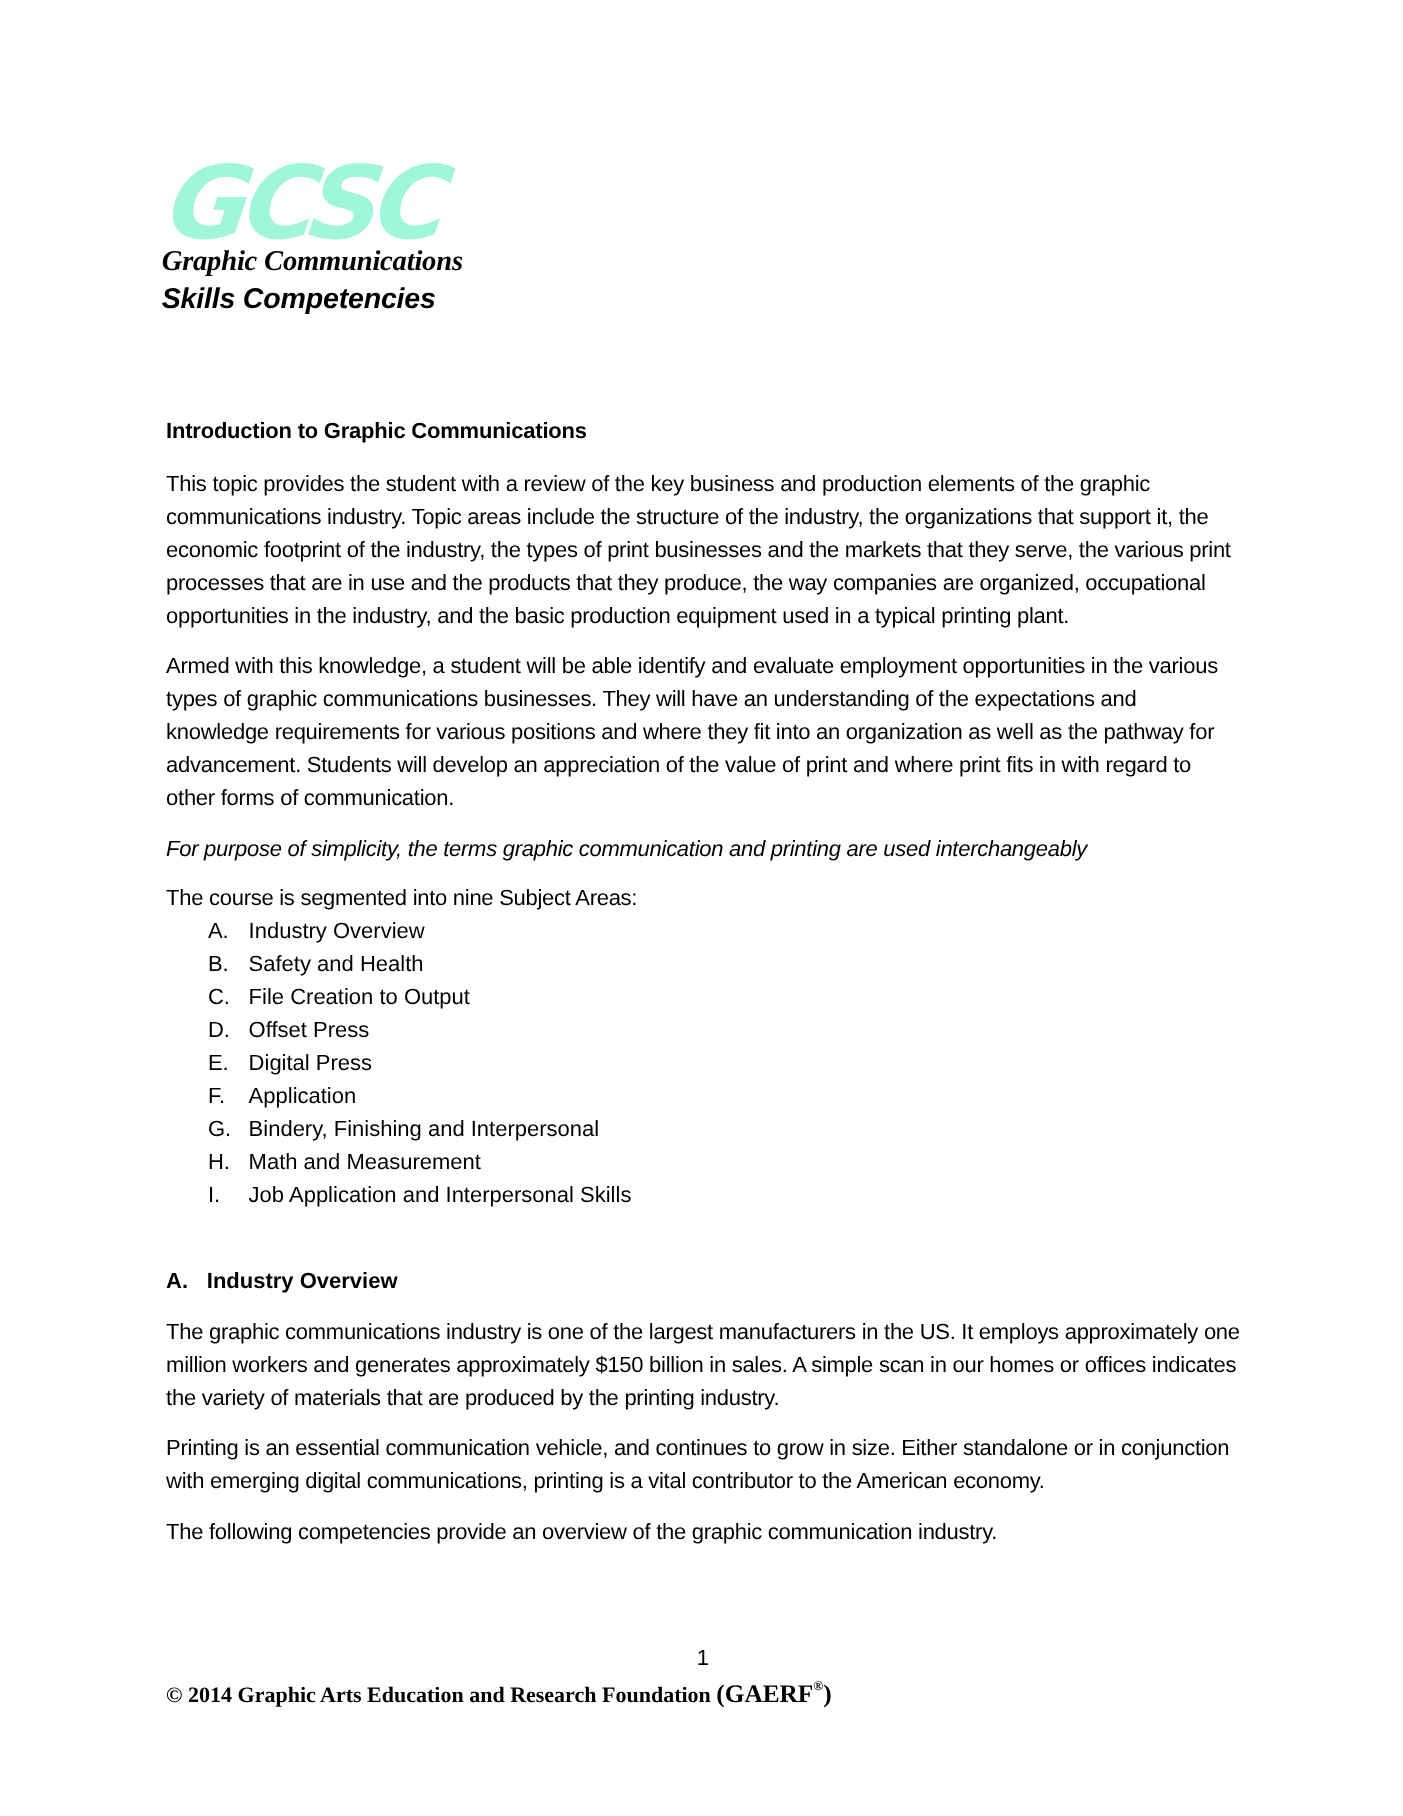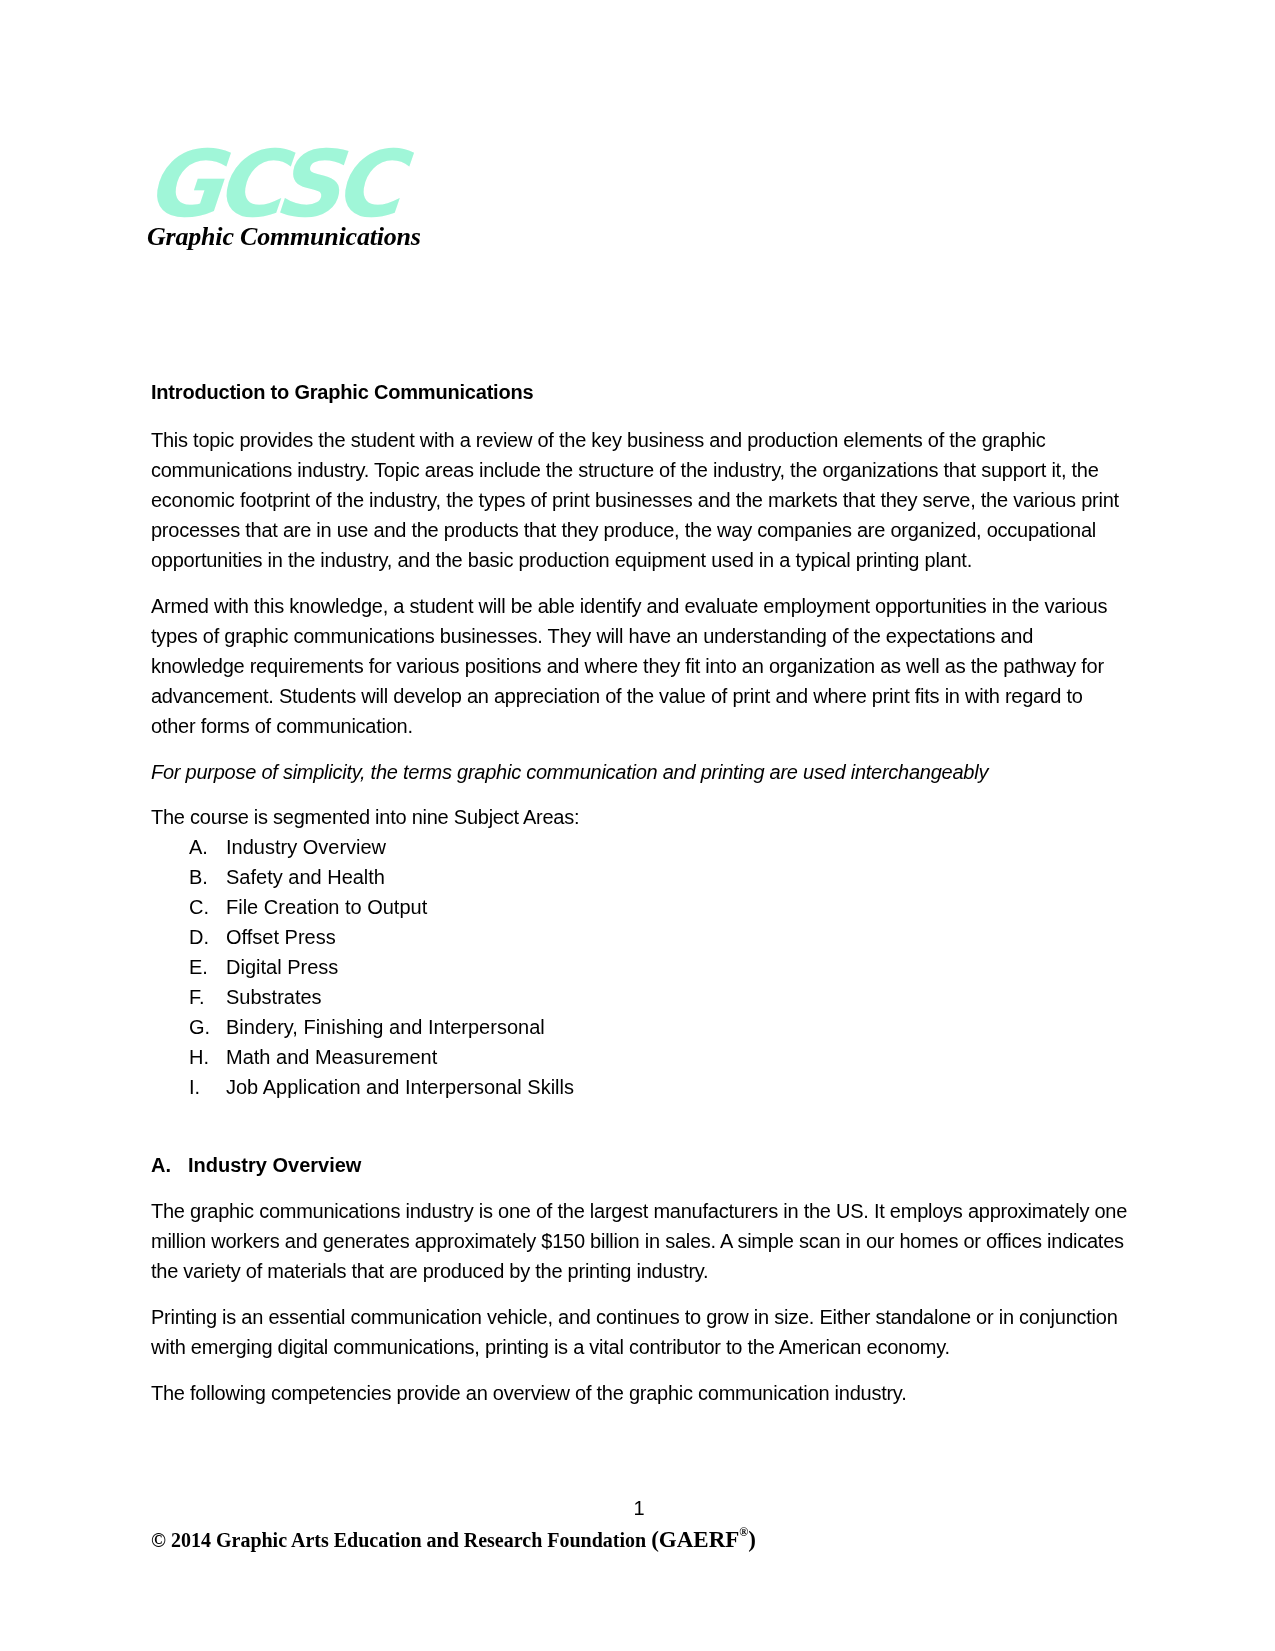--- a/index.html
+++ b/index.html
@@ -138,20 +138,21 @@
     }
   </style>
 </head>
 <body>
 
 <div class="page">
 
   <div class="logo">
     <span class="logo-mark">GCSC</span>
     <span class="logo-line l1">Graphic Communications</span>
+    <span class="logo-line l2">Skills Competencies</span>
   </div>
 
   <div class="content">
     <h1 class="title">Introduction to Graphic Communications</h1>
 
     <p>This topic provides the student with a review of the key business and production elements of the graphic communications industry. Topic areas include the structure of the industry, the organizations that support it, the economic footprint of the industry, the types of print businesses and the markets that they serve, the various print processes that are in use and the products that they produce, the way companies are organized, occupational opportunities in the industry, and the basic production equipment used in a typical printing plant.</p>
     <p>Armed with this knowledge, a student will be able identify and evaluate employment opportunities in the various types of graphic communications businesses. They will have an understanding of the expectations and knowledge requirements for various positions and where they fit into an organization as well as the pathway for advancement. Students will develop an appreciation of the value of print and where print fits in with regard to other forms of communication.</p>
 
     <p class="note">For purpose of simplicity, the terms graphic communication and printing are used interchangeably</p>
 
@@ -172,21 +173,21 @@
       <li>
           <span class="marker">D.</span>
           <span>Offset Press</span>
         </li>
       <li>
           <span class="marker">E.</span>
           <span>Digital Press</span>
         </li>
       <li>
           <span class="marker">F.</span>
-          <span>Substrates</span>
+          <span>Application</span>
         </li>
       <li>
           <span class="marker">G.</span>
           <span>Bindery, Finishing and Interpersonal</span>
         </li>
       <li>
           <span class="marker">H.</span>
           <span>Math and Measurement</span>
         </li>
       <li>

